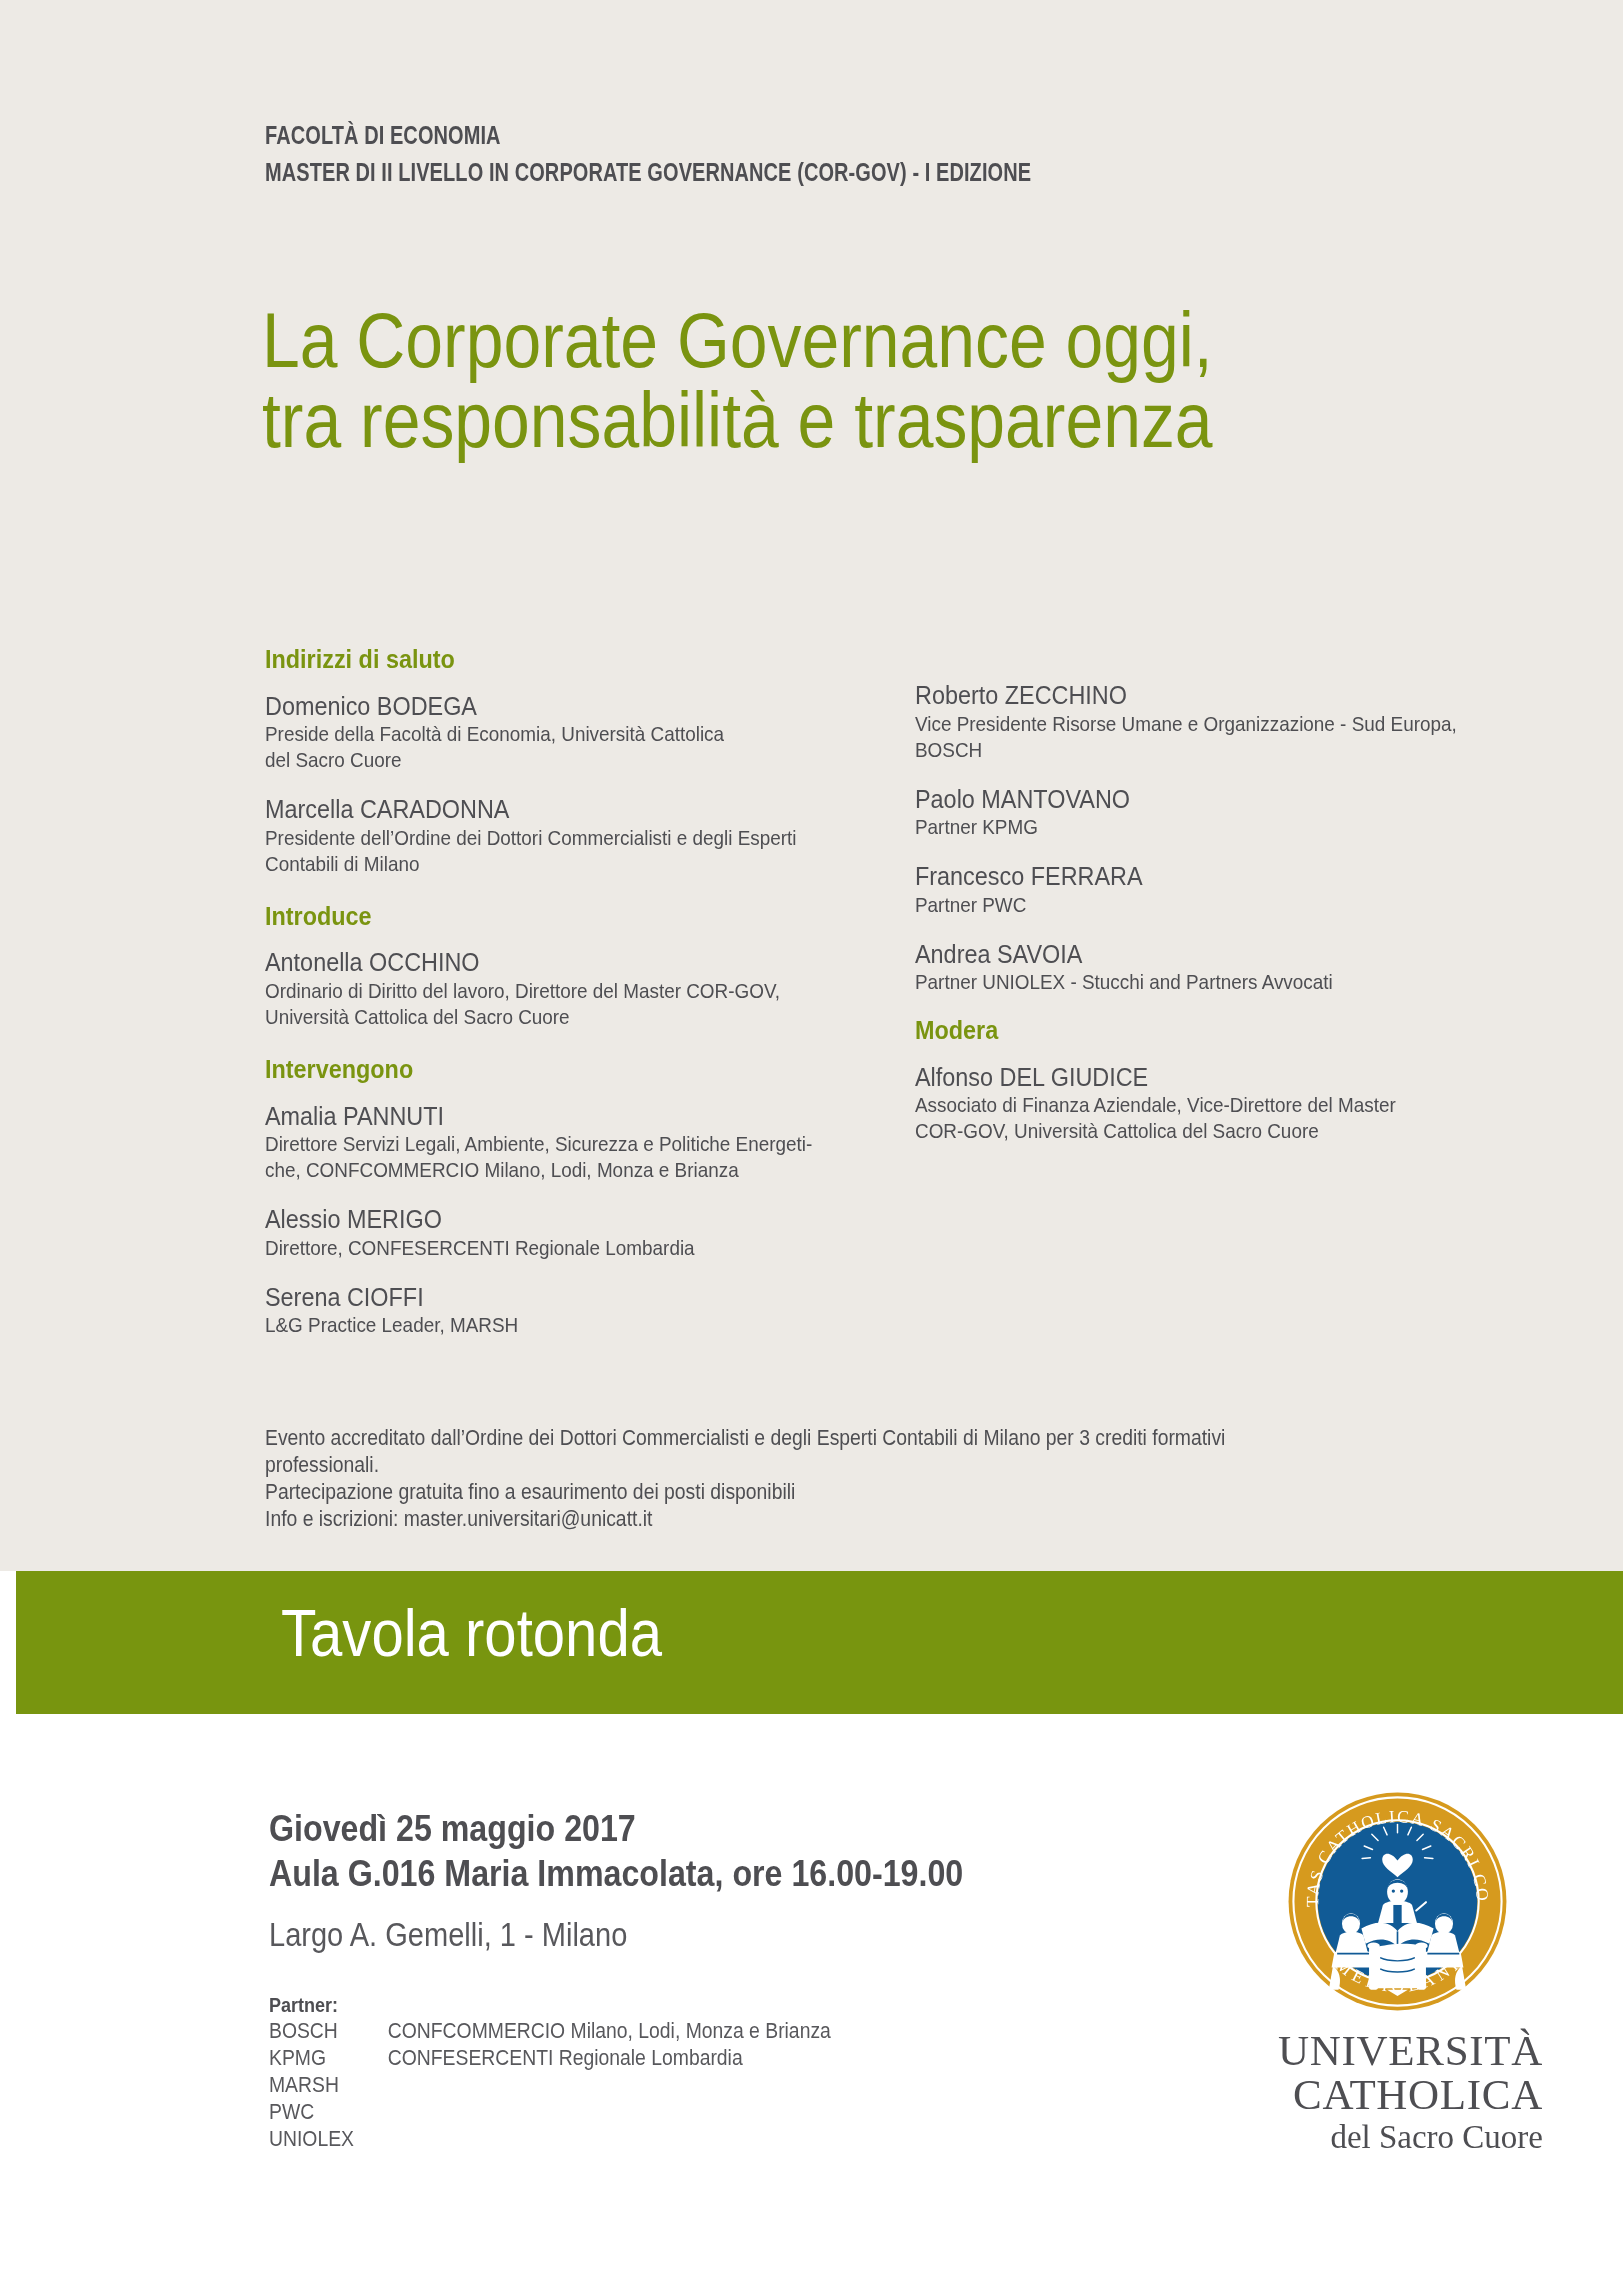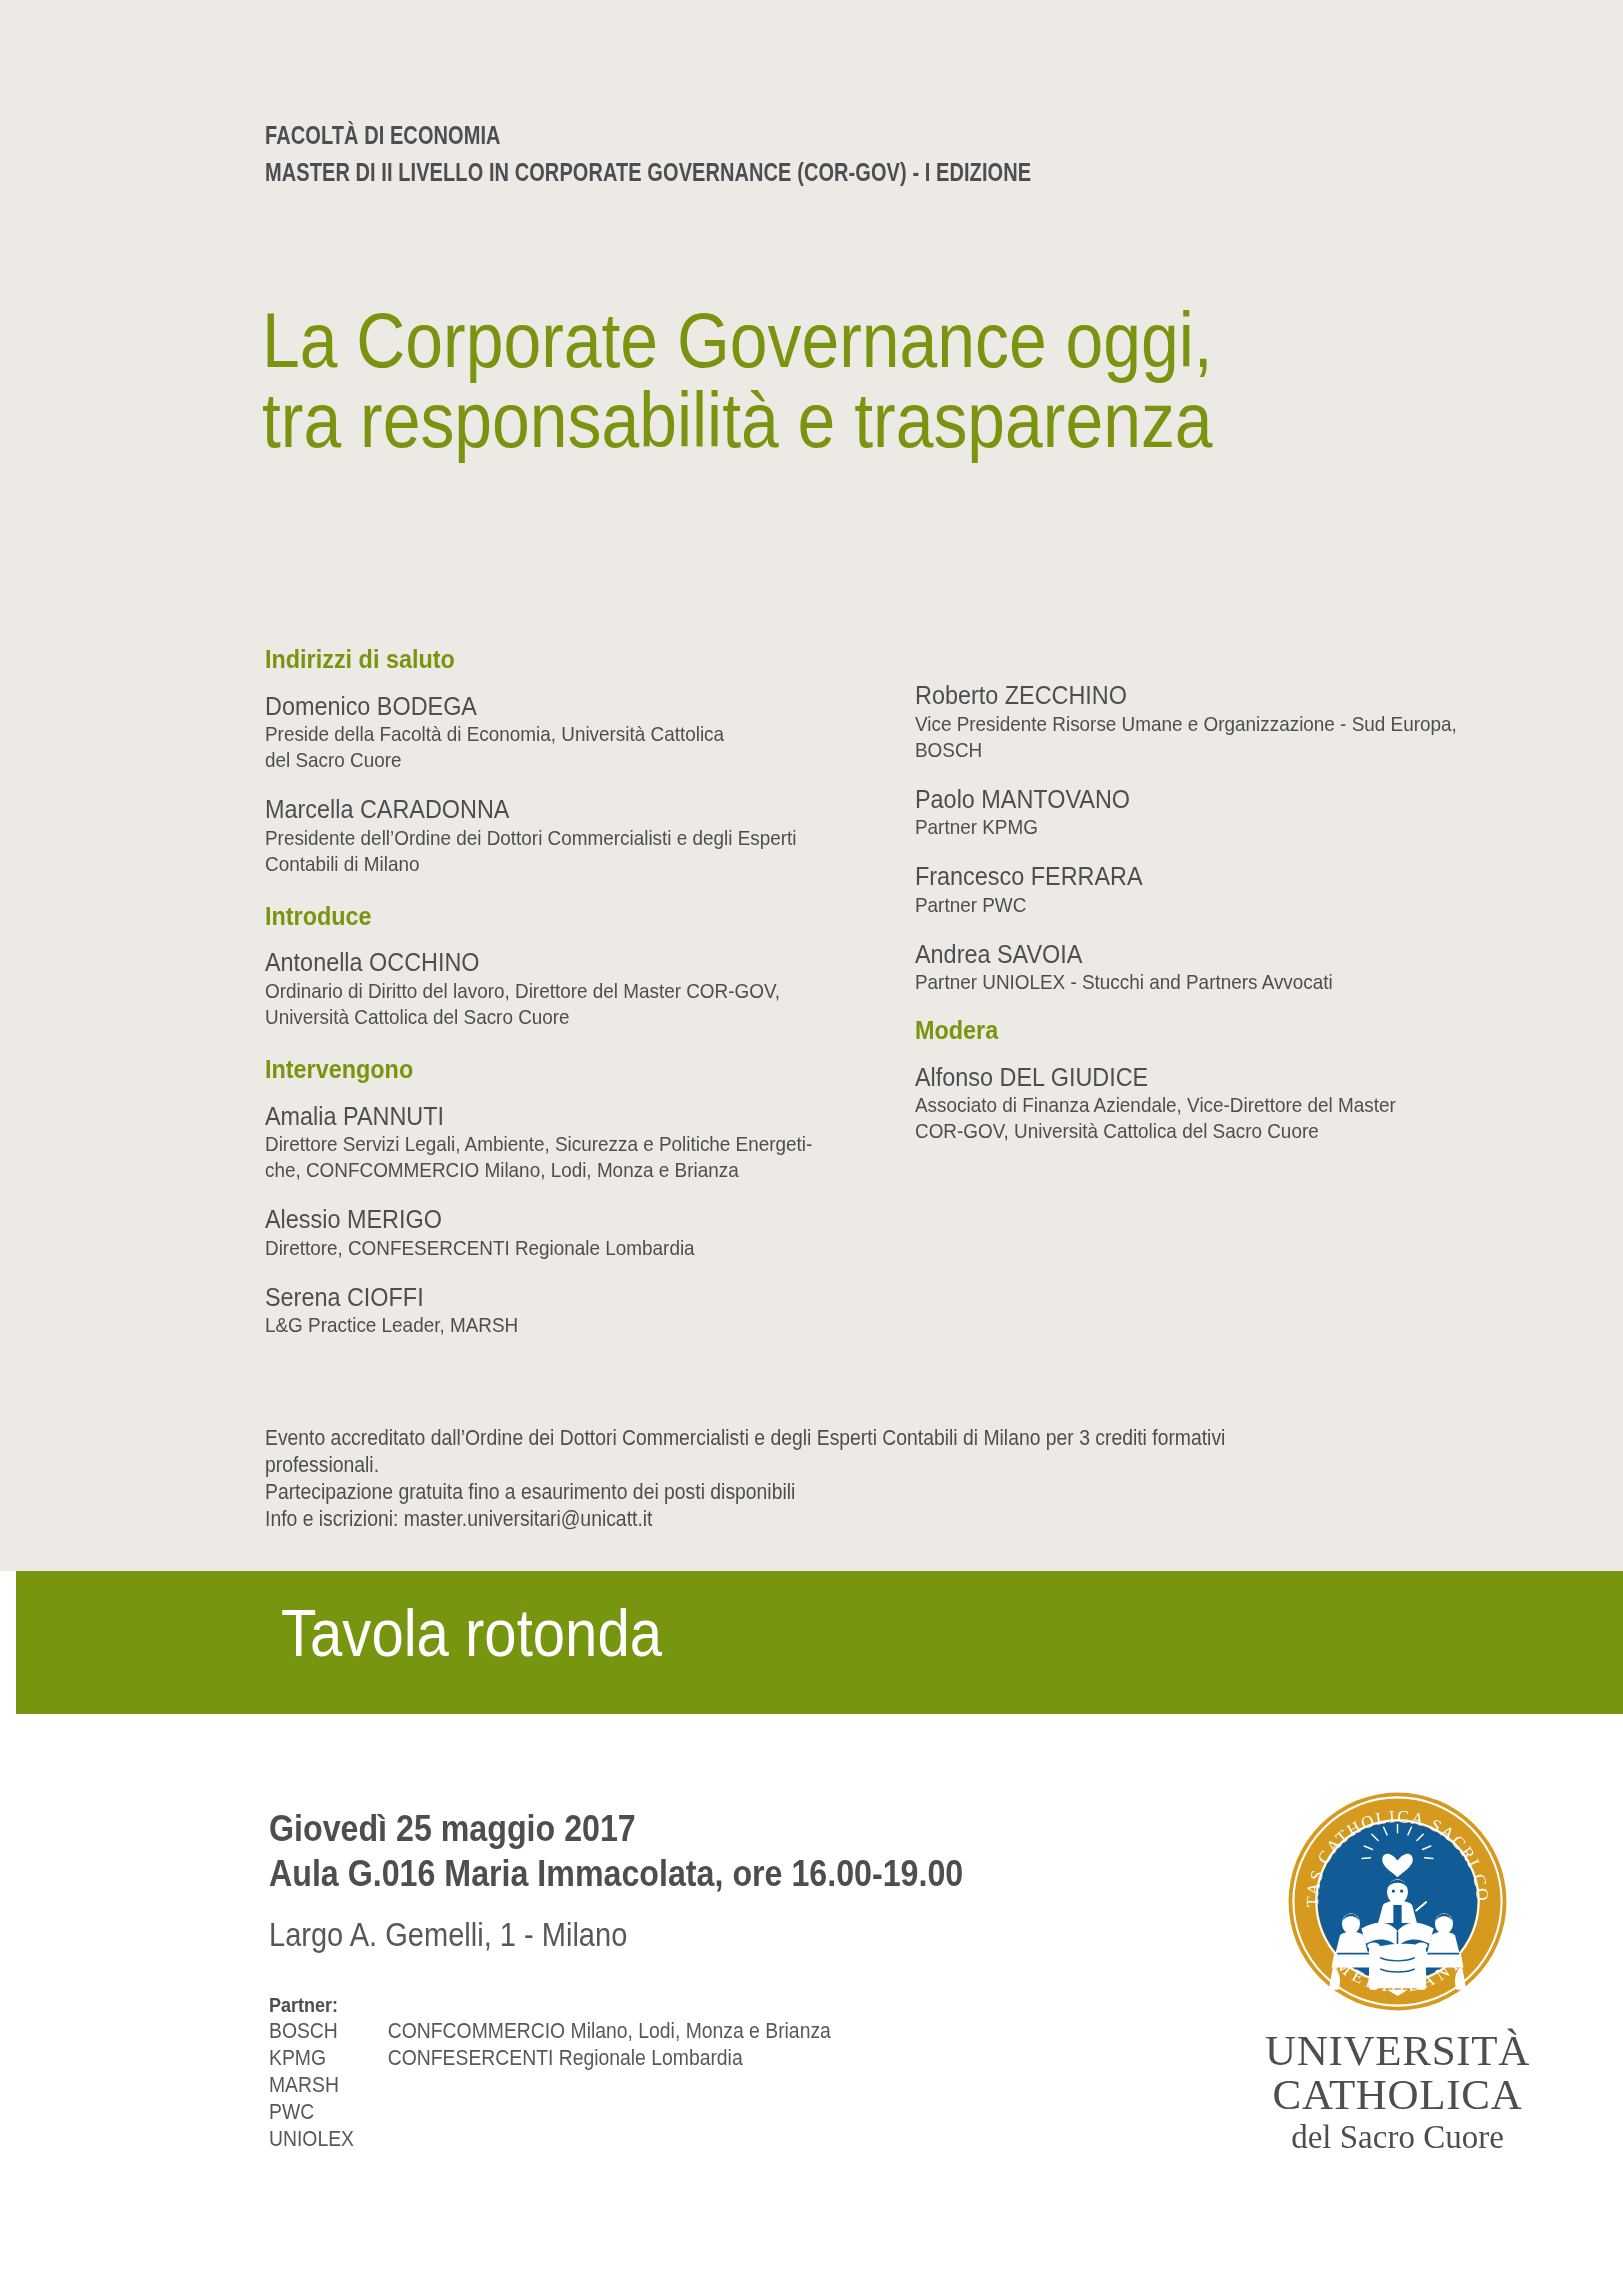--- a/index.html
+++ b/index.html
@@ -196,21 +196,21 @@
     top: 73px;
     width: 291px;
     text-align: center;
   }
   .seal { display: block; margin: 0 auto; }
 
   .wordmark {
     margin-top: 12.5px;
     color: #4e4e52;
     font-family: "Liberation Serif", serif;
-    text-align: center;
+    text-align: right;
   }
   .wm1, .wm2 {
     display: block;
     font-size: 43px;
     line-height: 44px;
     letter-spacing: 0.7px;
     white-space: nowrap;
   }
   .wm3 {
     display: block;

